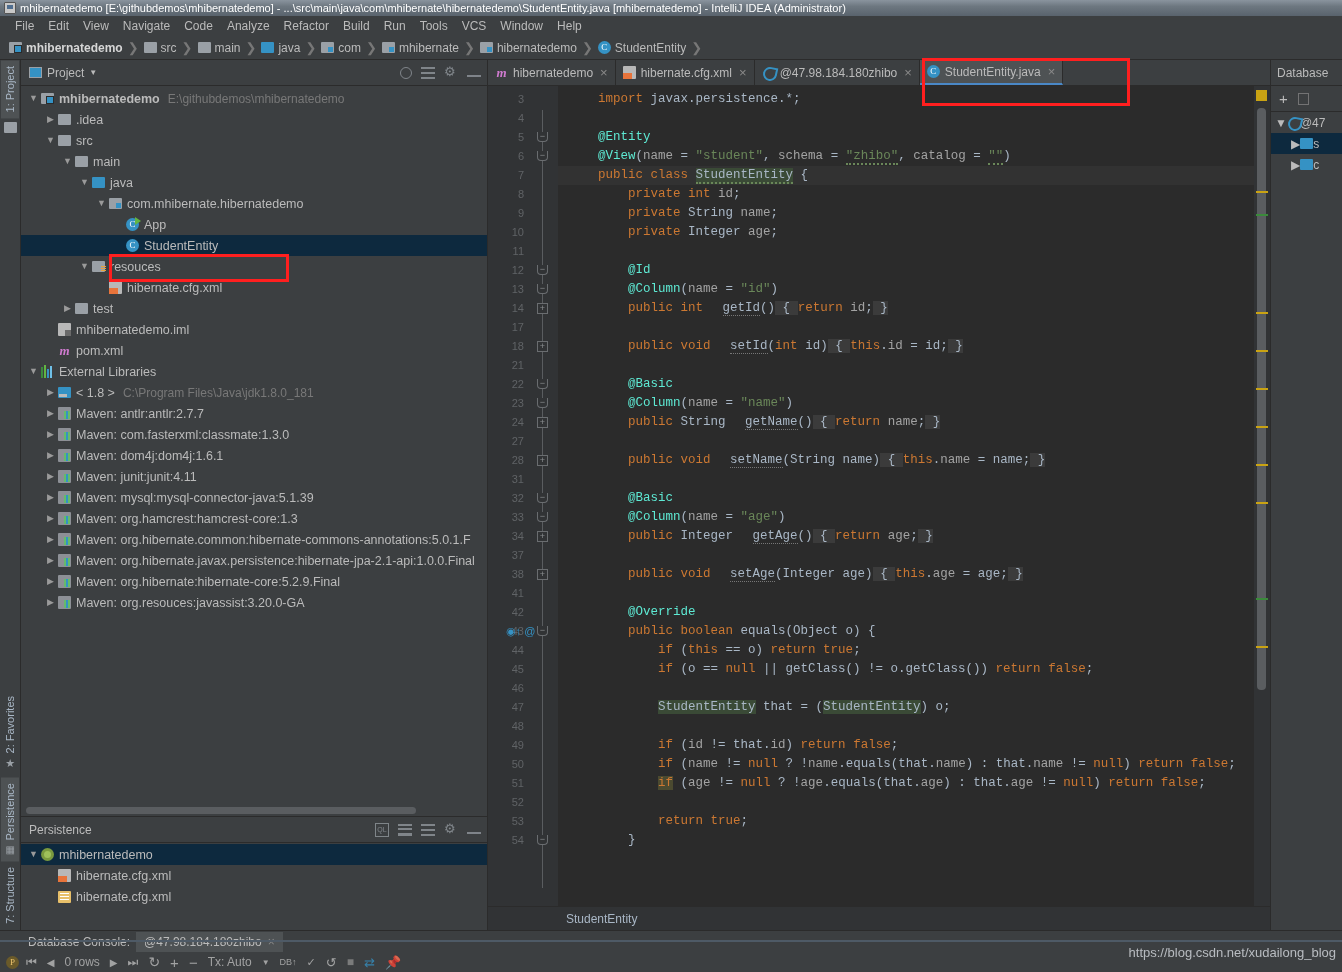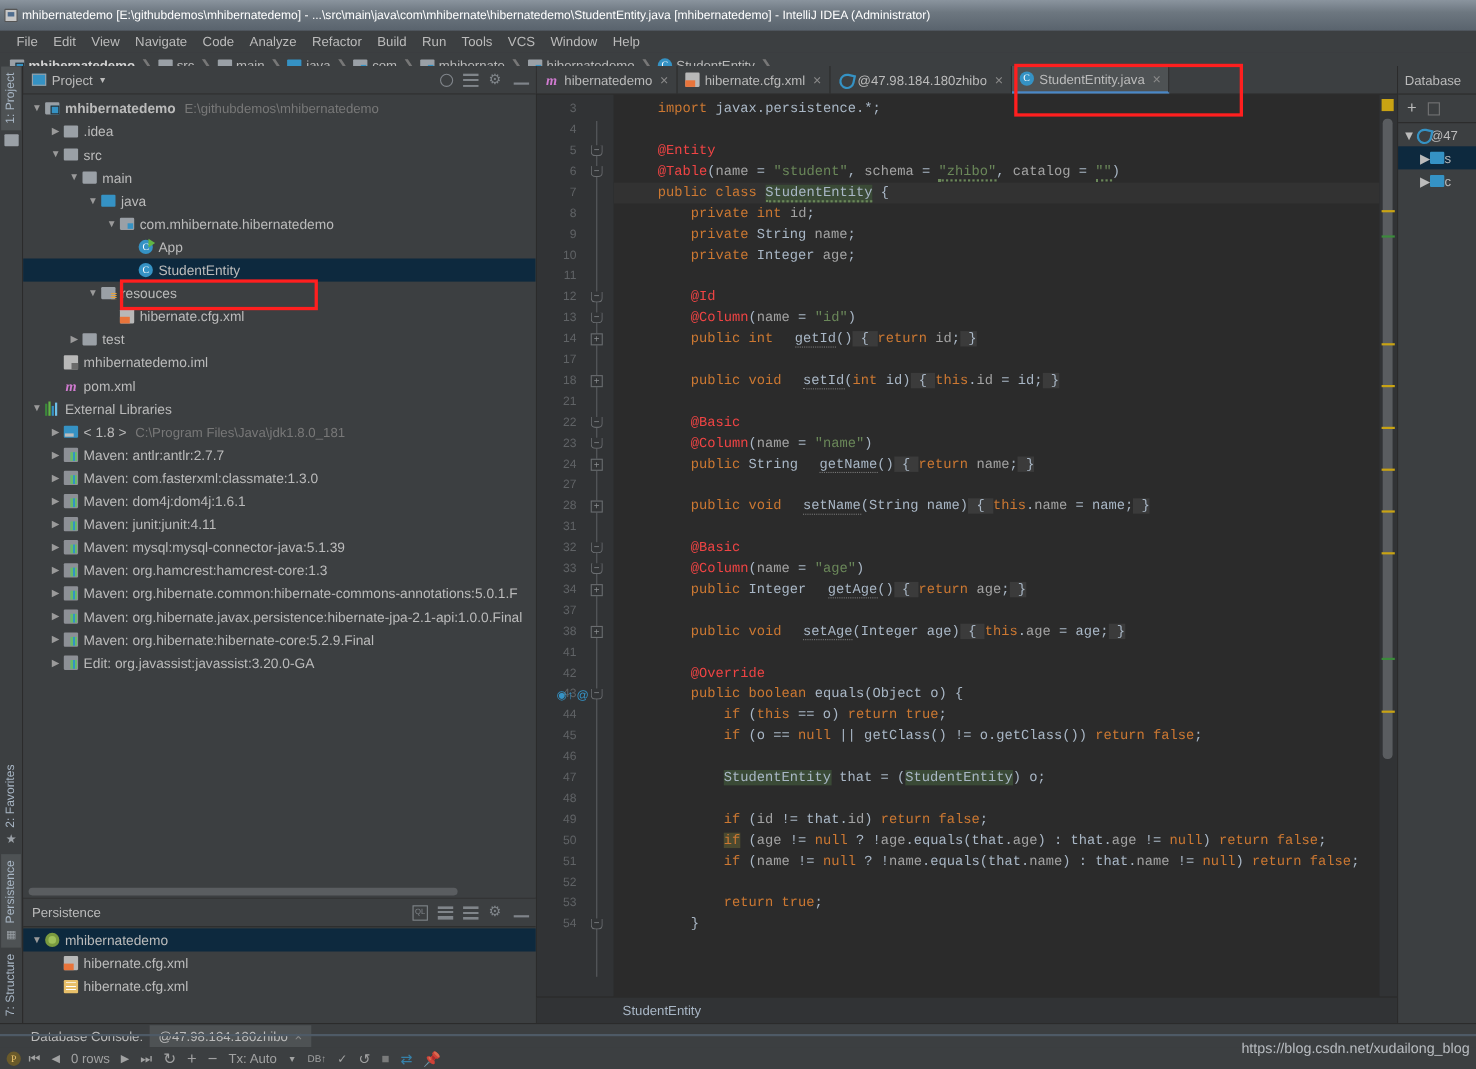--- a/index.html
+++ b/index.html
@@ -7,21 +7,21 @@
   body {
     font-family: "Liberation Sans", sans-serif;
     background:#3c3f41;
     color:#bbbbbb;
     font-size:12px;
     position:relative;
   }
 
   
   #titlebar{
-    height:28px;
+    height:16px;
     background:linear-gradient(to bottom,#8a949e,#6d7780 40%,#59636d);
     display:flex; align-items:center;
     font-size:11px; color:#ffffff;
     padding-left:2px;
     white-space:nowrap; overflow:hidden;
   }
   #titlebar .tb-icon{
     width:12px;height:12px;margin:0 4px 0 2px;
     background:#c8c8c8;border:1px solid #555;border-radius:1px;
     position:relative;flex:0 0 auto;
@@ -162,21 +162,21 @@
     position:absolute;left:7px;top:4px;width:11px;height:11px;
     border:1px solid #6a6d70;background:#313335;color:#8a8d90;
     font-size:9px;line-height:9px;text-align:center;
   }
   .foldminus{border-radius:0 0 4px 4px;border-top:none;height:10px;}
   .foldline{position:absolute;left:12px;top:0;bottom:0;width:1px;background:#5a5d60;}
   #codearea{ flex:1; position:relative; overflow:hidden; padding-top:4px; background:#2b2b2b;}
   .cl{ height:19px;line-height:19px;font-family:"Liberation Mono",monospace;font-size:12.5px;
        color:#a9b7c6;white-space:pre;padding-left:10px;}
   .cl.hl{ background:#323232; }
-  .kw{color:#cc7832;} .str{color:#6a8759;} .ann{color:#ef4444;}
+  .kw{color:#cc7832;} .str{color:#6a8759;} .ann{color:#5eead4;}
   .fld{color:#a3a3a3;} .ident{color:#a9b7c6;}
   .mth{color:#a9b7c6;border-bottom:1px dotted #777;margin-left:12px;}
   .brace{background:#3b3b3b;}
   .hlgreen{background:#3a4a36;}
   .hlyel{background:#4b4a30;}
   .sqg{border-bottom:2px dotted #6a8759;}
 
   #rightgutter{width:16px;background:#313335;flex:0 0 auto;position:relative;}
   .mark{position:absolute;left:2px;width:12px;height:2px;}
   #vscroll{position:absolute;left:3px;width:9px;background:#5a5d60;border-radius:4px;}
@@ -458,21 +458,21 @@
           <span class="nm">Maven: org.hibernate.javax.persistence:hibernate-jpa-2.1-api:1.0.0.Final</span>
         </div>
         <div class="row" style="padding-left: 23px;">
           <span class="tw">▶</span>
           <span class="ic ic-jar"></span>
           <span class="nm">Maven: org.hibernate:hibernate-core:5.2.9.Final</span>
         </div>
         <div class="row" style="padding-left: 23px;">
           <span class="tw">▶</span>
           <span class="ic ic-jar"></span>
-          <span class="nm">Edit: org.javassist:javassist:3.20.0-GA</span>
+          <span class="nm">Maven: org.resouces:javassist:3.20.0-GA</span>
         </div>
         <div style="position: absolute; left: 5px; bottom: 2px; width: 390px; height: 7px; background: rgb(90, 93, 96); border-radius: 4px;"></div>
       </div>
 
     <div id="persistence">
       <div class="pane-head">
         <span>Persistence</span>
         <span class="ph-sp"></span>
         <span class="ph-icons">
           <span class="tbtn" style="border:1px solid #9aa0a6;font-size:7px;color:#9aa0a6;text-align:center;line-height:12px;">QL</span>
@@ -644,21 +644,21 @@
           <div class="fl"></div>
           <div class="fl"></div>
           <div class="fl">
             <span class="foldminus">−</span>
           </div>
         </div>
       <div id="codearea">
           <div class="cl">    <span class="kw">import</span> <span class="ident">javax</span>.<span class="ident">persistence</span>.*;</div>
           <div class="cl">&nbsp;</div>
           <div class="cl">    <span class="ann">@Entity</span></div>
-          <div class="cl">    <span class="ann">@Table</span>(<span class="fld">name</span> = <span class="str">"student"</span>, <span class="fld">schema</span> = <span class="str sqg">"zhibo"</span>, <span class="fld">catalog</span> = <span class="str sqg">""</span>)</div>
+          <div class="cl">    <span class="ann">@View</span>(<span class="fld">name</span> = <span class="str">"student"</span>, <span class="fld">schema</span> = <span class="str sqg">"zhibo"</span>, <span class="fld">catalog</span> = <span class="str sqg">""</span>)</div>
           <div class="cl hl">    <span class="kw">public</span> <span class="kw">class</span> <span class="hlgreen sqg">StudentEntity</span> {</div>
           <div class="cl">        <span class="kw">private</span> <span class="kw">int</span> <span class="fld">id</span>;</div>
           <div class="cl">        <span class="kw">private</span> String <span class="fld">name</span>;</div>
           <div class="cl">        <span class="kw">private</span> Integer <span class="fld">age</span>;</div>
           <div class="cl">&nbsp;</div>
           <div class="cl">        <span class="ann">@Id</span></div>
           <div class="cl">        <span class="ann">@Column</span>(<span class="fld">name</span> = <span class="str">"id"</span>)</div>
           <div class="cl">        <span class="kw">public</span> <span class="kw">int</span> <span class="mth">getId</span>()<span class="brace"> { </span><span class="kw">return</span> <span class="fld">id</span>;<span class="brace"> }</span></div>
           <div class="cl">&nbsp;</div>
           <div class="cl">        <span class="kw">public</span> <span class="kw">void</span> <span class="mth">setId</span>(<span class="kw">int</span> id)<span class="brace"> { </span><span class="kw">this</span>.<span class="fld">id</span> = id;<span class="brace"> }</span></div>
@@ -676,22 +676,22 @@
           <div class="cl">        <span class="kw">public</span> <span class="kw">void</span> <span class="mth">setAge</span>(Integer age)<span class="brace"> { </span><span class="kw">this</span>.<span class="fld">age</span> = age;<span class="brace"> }</span></div>
           <div class="cl">&nbsp;</div>
           <div class="cl">        <span class="ann">@Override</span></div>
           <div class="cl">        <span class="kw">public</span> <span class="kw">boolean</span> <span class="ident">equals</span>(Object o) {</div>
           <div class="cl">            <span class="kw">if</span> (<span class="kw">this</span> == o) <span class="kw">return</span> <span class="kw">true</span>;</div>
           <div class="cl">            <span class="kw">if</span> (o == <span class="kw">null</span> || getClass() != o.getClass()) <span class="kw">return</span> <span class="kw">false</span>;</div>
           <div class="cl">&nbsp;</div>
           <div class="cl">            <span class="hlgreen">StudentEntity</span> that = (<span class="hlgreen">StudentEntity</span>) o;</div>
           <div class="cl">&nbsp;</div>
           <div class="cl">            <span class="kw">if</span> (<span class="fld">id</span> != that.<span class="fld">id</span>) <span class="kw">return</span> <span class="kw">false</span>;</div>
+          <div class="cl">            <span class="kw">if</span> (<span class="fld">name</span> != <span class="kw">null</span> ? !<span class="fld">name</span>.equals(that.<span class="fld">name</span>) : that.<span class="fld">name</span> != <span class="kw">null</span>) <span class="kw">return</span> <span class="kw">false</span>;</div>
           <div class="cl">            <span class="kw hlyel">if</span> (<span class="fld">age</span> != <span class="kw">null</span> ? !<span class="fld">age</span>.equals(that.<span class="fld">age</span>) : that.<span class="fld">age</span> != <span class="kw">null</span>) <span class="kw">return</span> <span class="kw">false</span>;</div>
-          <div class="cl">            <span class="kw">if</span> (<span class="fld">name</span> != <span class="kw">null</span> ? !<span class="fld">name</span>.equals(that.<span class="fld">name</span>) : that.<span class="fld">name</span> != <span class="kw">null</span>) <span class="kw">return</span> <span class="kw">false</span>;</div>
           <div class="cl">&nbsp;</div>
           <div class="cl">            <span class="kw">return</span> <span class="kw">true</span>;</div>
           <div class="cl">        }</div>
         </div>
       <div id="rightgutter">
         <div class="errbox"></div>
         <div id="vscroll" style="top:22px;height:582px;"></div>
         <div class="mark" style="top:105px;background:#c9a313;"></div>
         <div class="mark" style="top:128px;background:#3b8a3b;"></div>
         <div class="mark" style="top:226px;background:#c9a313;"></div>

